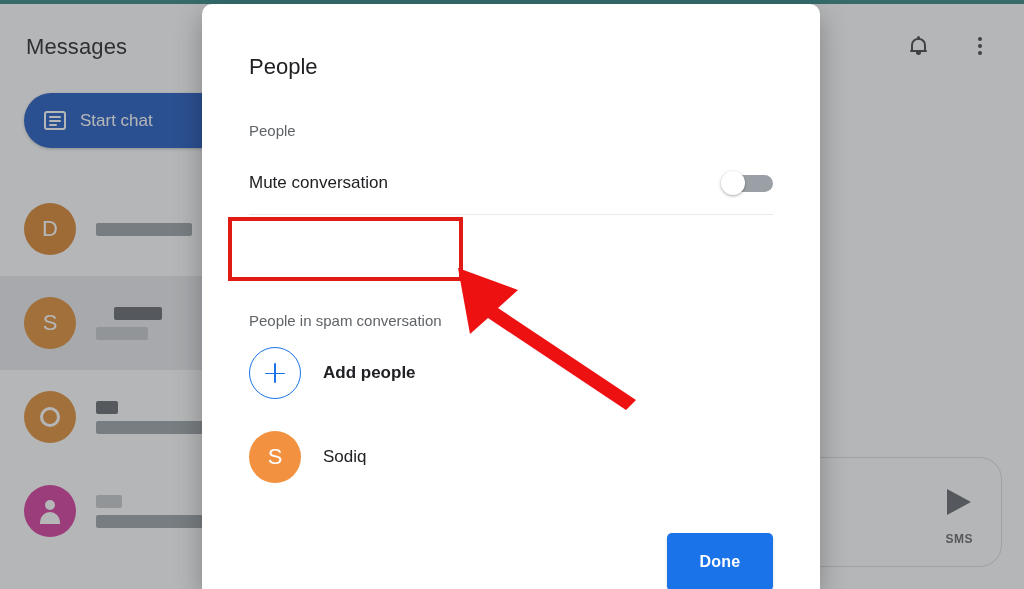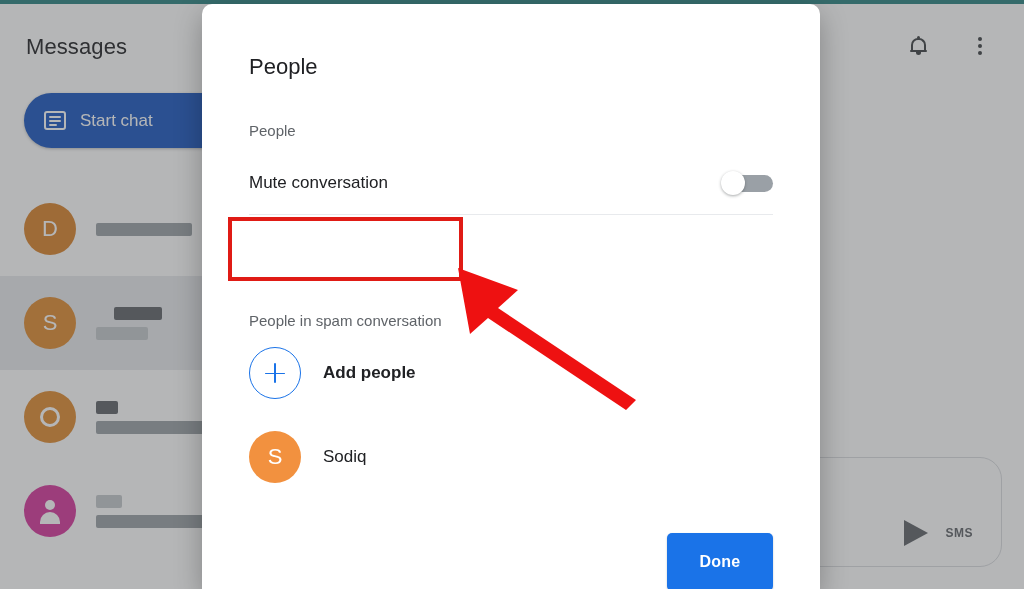--- a/index.html
+++ b/index.html
@@ -234,21 +234,21 @@
     width: 690px; height: 110px;
     border: 1px solid #dadce0;
     border-radius: 22px;
     box-sizing: border-box;
     background: #ffffff;
   }
   .send-area {
     position: absolute;
     right: 28px; bottom: 20px;
     display: flex;
-    flex-direction: row;
+    flex-direction: column;
     align-items: center;
     gap: 17px;
     color: #5f6368;
   }
   .send-arrow {
     width: 0; height: 0;
     border-top: 13px solid transparent;
     border-bottom: 13px solid transparent;
     border-left: 24px solid #5f6368;
   }

